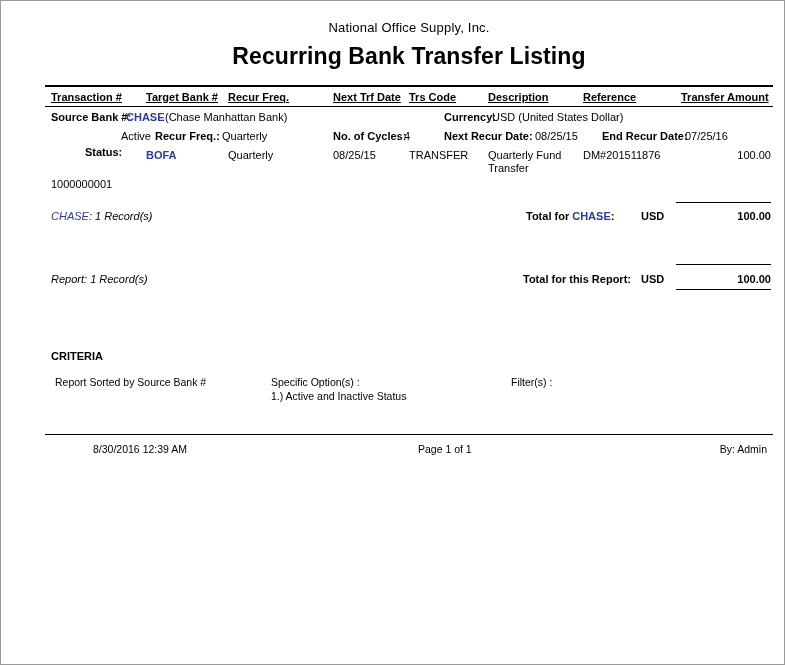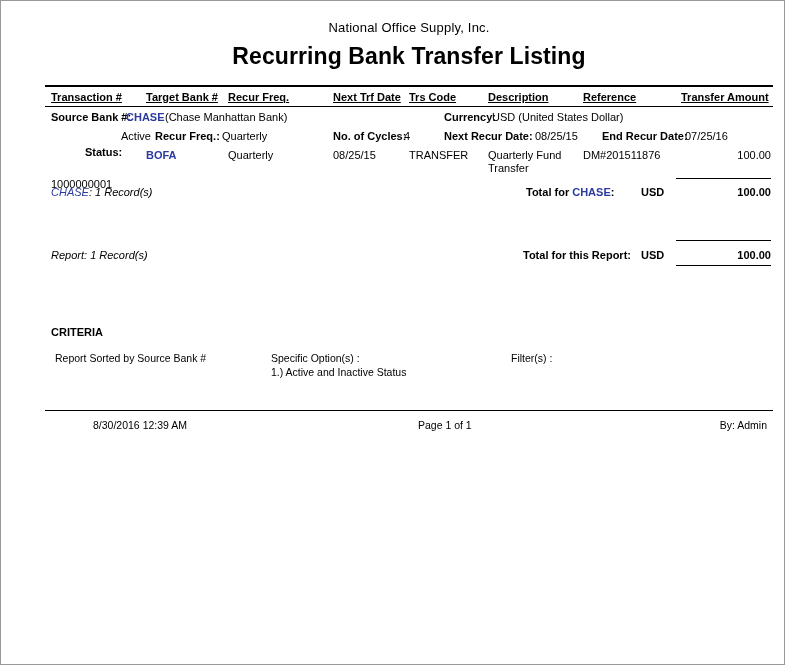--- a/index.html
+++ b/index.html
@@ -166,21 +166,21 @@
       <span class="abs link" style="left:101px; top:3px;">BOFA</span>
       <span class="abs" style="left:183px; top:3px;">Quarterly</span>
       <span class="abs" style="left:288px; top:3px;">08/25/15</span>
       <span class="abs" style="left:364px; top:3px;">TRANSFER</span>
       <span class="abs" style="left:443px; top:3px;">Quarterly Fund</span>
       <span class="abs" style="left:443px; top:16px;">Transfer</span>
       <span class="abs" style="left:538px; top:3px;">DM#201511876</span>
       <span class="abs rightnum" style="left:631px; top:3px; width:95px;">100.00</span>
     </div>
 
-    <div class="rowblock" style="height:30px;">
+    <div class="rowblock" style="height:30px;margin-top:24px;">
       <div class="total-line" style="left:631px; top:0px;"></div>
       <span class="abs ital" style="left:6px; top:8px;"><span class="linkplain ital">CHASE</span><span>: 1 Record(s)</span></span>
       <span class="abs b" style="left:481px; top:8px;"><span>Total for </span><span class="linkplain b">CHASE</span><span>:</span></span>
       <span class="abs b" style="left:596px; top:8px;">USD</span>
       <span class="abs rightnum b" style="left:631px; top:8px; width:95px;">100.00</span>
     </div>
 
     <div class="rowblock" style="height:48px; margin-top:32px;">
       <div class="total-line" style="left:631px; top:0px;"></div>
       <span class="abs ital" style="left:6px; top:9px;">Report: 1 Record(s)</span>

